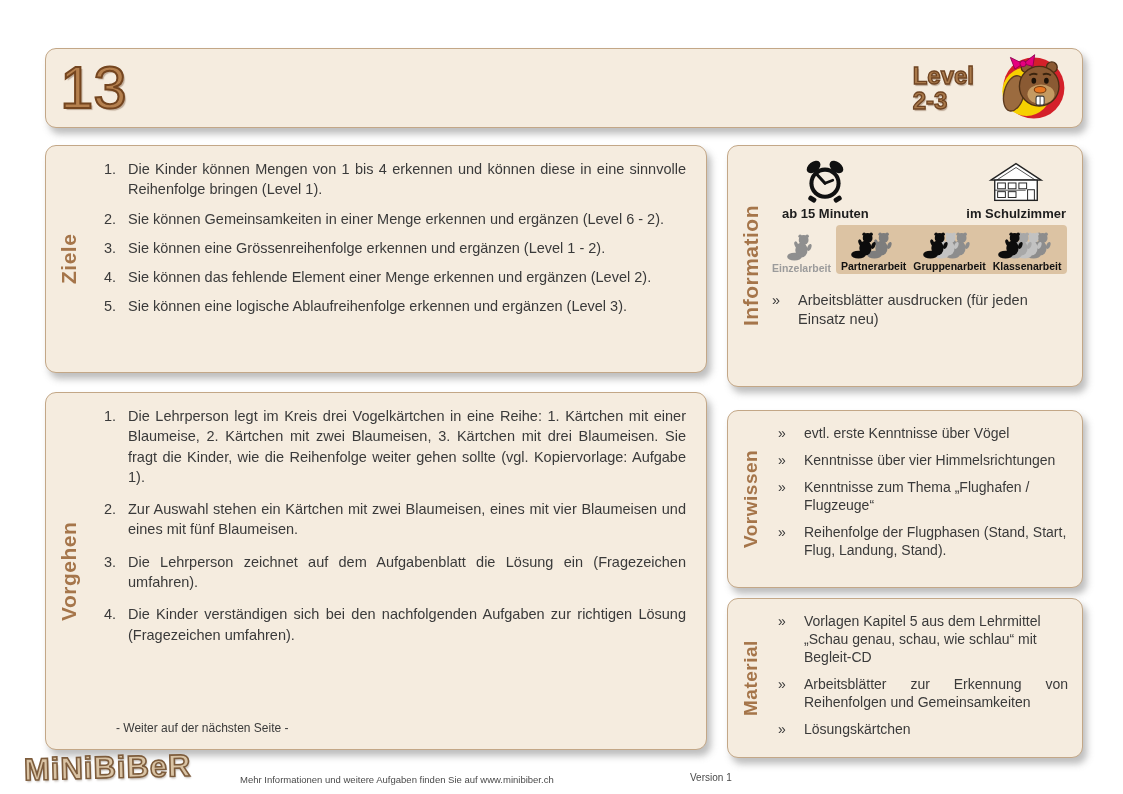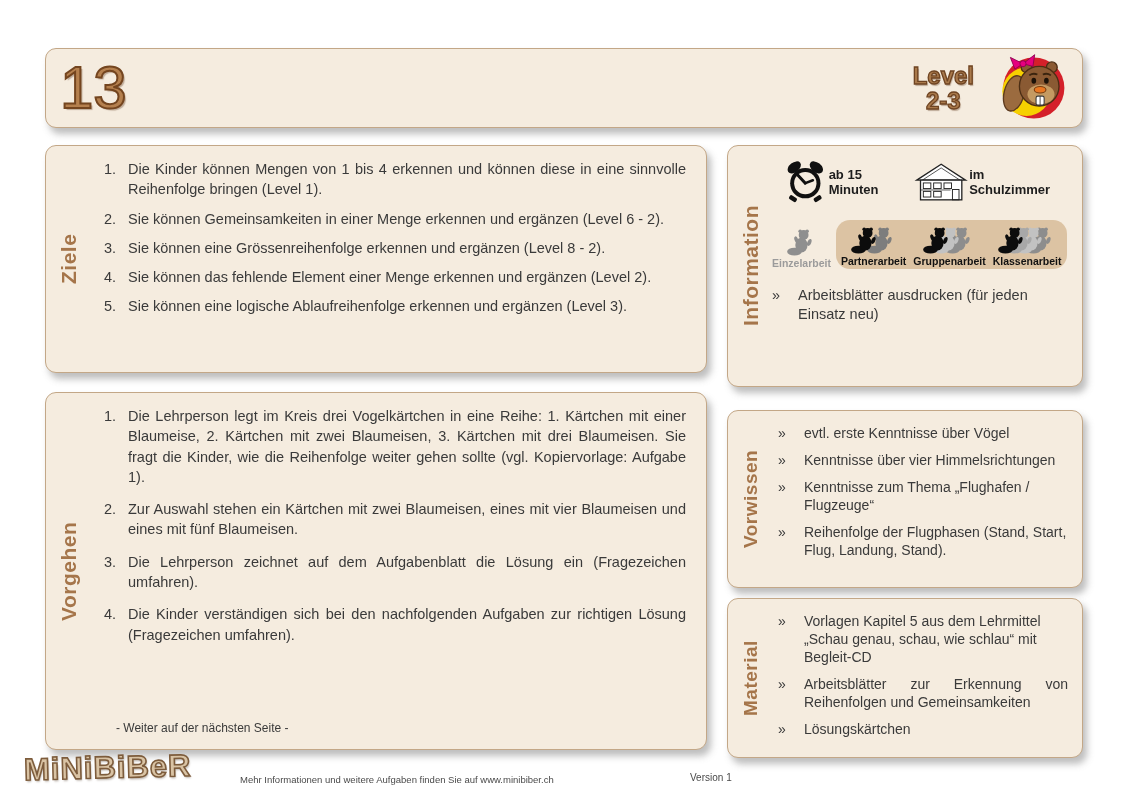--- a/index.html
+++ b/index.html
@@ -7,21 +7,21 @@
         font-family:"Liberation Sans",sans-serif;overflow:hidden;color:#3a3a3a;}
   .box{position:absolute;background:#f5ecdf;border:1.5px solid #c3a787;border-radius:11px;
        box-shadow:4px 6px 7px rgba(110,110,110,.45);}
   
   .header{left:45px;top:48px;width:1036px;height:78px;display:flex;align-items:center;}
   .title-wrap{display:flex;align-items:baseline;margin-left:14px;gap:14px;flex-direction:column;}
   .title-num{font-size:60px;font-weight:400;color:#b5804e;-webkit-text-stroke:2px #74451f;
              text-shadow:2px 2px 1px rgba(90,50,20,.35);line-height:1;}
   .title-text{font-size:54px;font-weight:700;color:#b5804e;-webkit-text-stroke:2px #74451f;
               letter-spacing:-1px;text-shadow:2px 2px 1px rgba(90,50,20,.35);line-height:1;}
-  .level{position:absolute;right:108px;top:50%;transform:translateY(-50%);text-align:center;
+  .level{position:absolute;right:108px;top:50%;transform:translateY(-50%);text-align:left;
          font-weight:700;font-size:24px;line-height:1.05;color:#a9794b;
          -webkit-text-stroke:1.3px #6f4422;text-shadow:1px 2px 1px rgba(90,50,20,.35);}
   .mascot{position:absolute;right:14px;top:3px;width:72px;height:72px;}
   
   .vlabel{position:absolute;left:7px;top:0;height:100%;width:32px;display:flex;
           align-items:center;justify-content:center;writing-mode:vertical-rl;
           transform:rotate(180deg);font-weight:700;font-size:21px;color:#a5754a;letter-spacing:.5px;}
   
   .ziele{left:45px;top:145px;width:660px;height:226px;}
   .vorgehen{left:45px;top:392px;width:660px;height:356px;}
@@ -29,28 +29,28 @@
   .li{display:flex;margin-bottom:9px;font-size:14.5px;line-height:1.4;}
   .li .num{flex:0 0 24px;}
   .li .txt{flex:1;text-align:justify;}
   .nextpage{position:absolute;left:70px;bottom:14px;font-size:12px;color:#3a3a3a;}
   
   .information{left:727px;top:145px;width:354px;height:240px;}
   .vorwissen{left:727px;top:410px;width:354px;height:176px;}
   .material{left:727px;top:598px;width:354px;height:158px;}
   .info-content{position:absolute;left:44px;right:8px;top:10px;}
   .info-row1{display:flex;justify-content:space-between;padding:2px 8px 0 10px;}
-  .info-col{display:flex;align-items:center;gap:0;}
+  .info-col{display:flex;flex-direction:column;align-items:center;gap:0;}
   .info-col .cap{font-weight:700;font-size:13px;color:#1d1d1d;}
-  .modes{display:flex;align-items:flex-end;margin-top:14px;gap:5px;}
+  .modes{display:flex;align-items:flex-end;margin-top:4px;gap:5px;}
   .mode{display:flex;flex-direction:column;align-items:center;gap:1px;}
   .mode .mlabel{font-size:10.5px;font-weight:700;color:#111;white-space:nowrap;}
   .mode.inactive .mlabel{color:#9b9b9b;}
   .mode-group{display:flex;align-items:flex-end;gap:7px;background:#dcc3a3;
-              padding:4px 5px 2px;border-radius:14px;}
+              padding:4px 5px 2px;border-radius:4px;}
   .bvstack{position:relative;height:30px;}
   .bvi{position:absolute;bottom:0;width:28px;height:28px;}
   .brow{display:flex;margin:0 4px 9px 0;font-size:14px;line-height:1.28;}
   .brow .mark{flex:0 0 18px;margin-right:8px;text-align:left;}
   .brow .btxt{flex:1;}
   .bullets{position:absolute;left:50px;right:10px;top:14px;}
   .info-bullets{margin-top:17px;padding-right:4px;}
   .info-bullets .brow{font-size:14.5px;}
   
   .logo{position:absolute;left:24px;top:750px;font-size:31px;font-weight:700;
@@ -115,21 +115,21 @@
       <div class="li">
         <span class="num">1.</span>
         <span class="txt">Die Kinder können Mengen von 1 bis 4 erkennen und können diese in eine sinnvolle Reihenfolge bringen (Level 1).</span>
       </div>
       <div class="li">
         <span class="num">2.</span>
         <span class="txt">Sie können Gemeinsamkeiten in einer Menge erkennen und ergänzen (Level 6 - 2).</span>
       </div>
       <div class="li">
         <span class="num">3.</span>
-        <span class="txt">Sie können eine Grössenreihenfolge erkennen und ergänzen (Level 8 - 2).</span>
+        <span class="txt">Sie können eine Grössenreihenfolge erkennen und ergänzen (Level 1 - 2).</span>
       </div>
       <div class="li">
         <span class="num">4.</span>
         <span class="txt">Sie können das fehlende Element einer Menge erkennen und ergänzen (Level 2).</span>
       </div>
       <div class="li">
         <span class="num">5.</span>
         <span class="txt">Sie können eine logische Ablaufreihenfolge erkennen und ergänzen (Level 3).</span>
       </div>
     </div>

